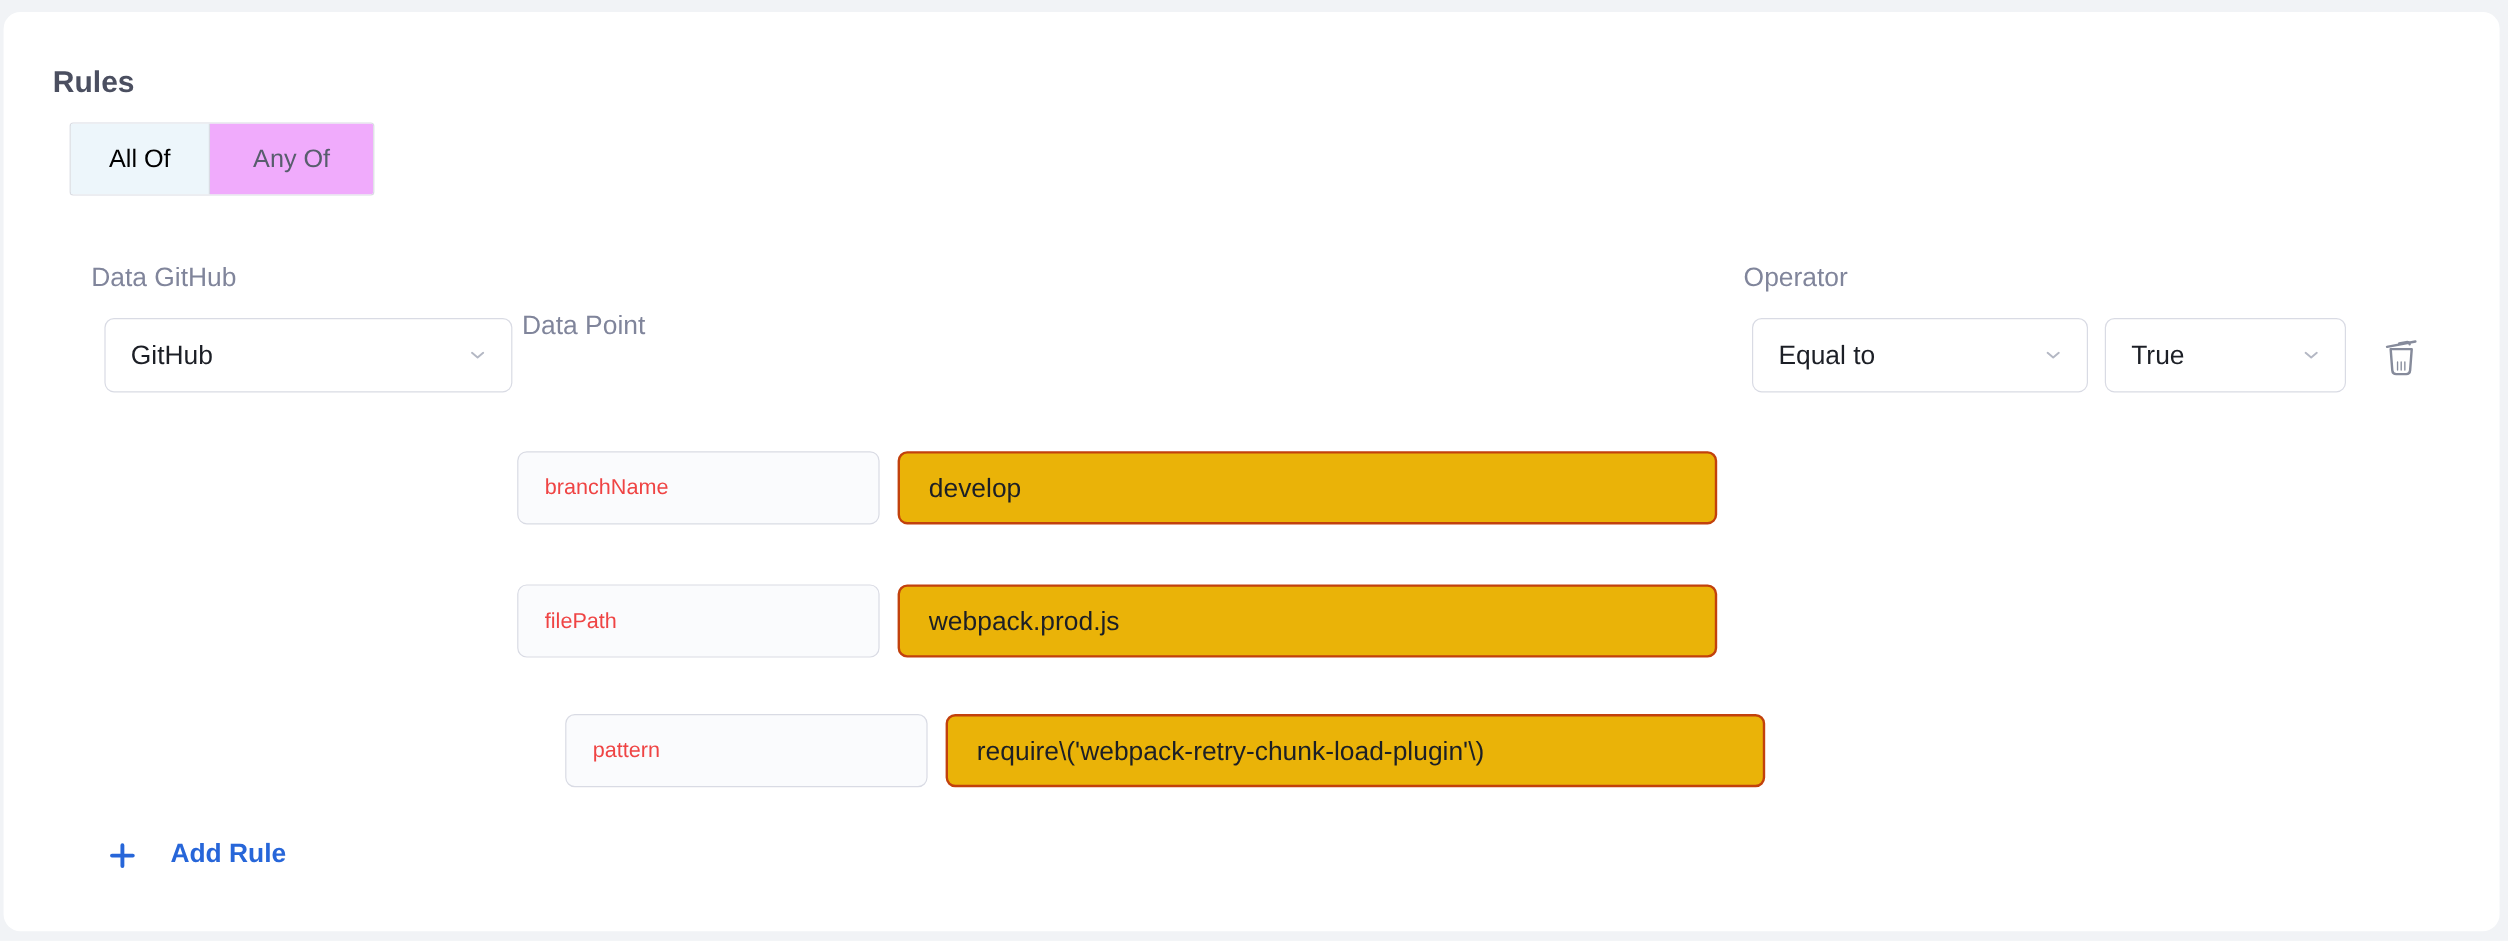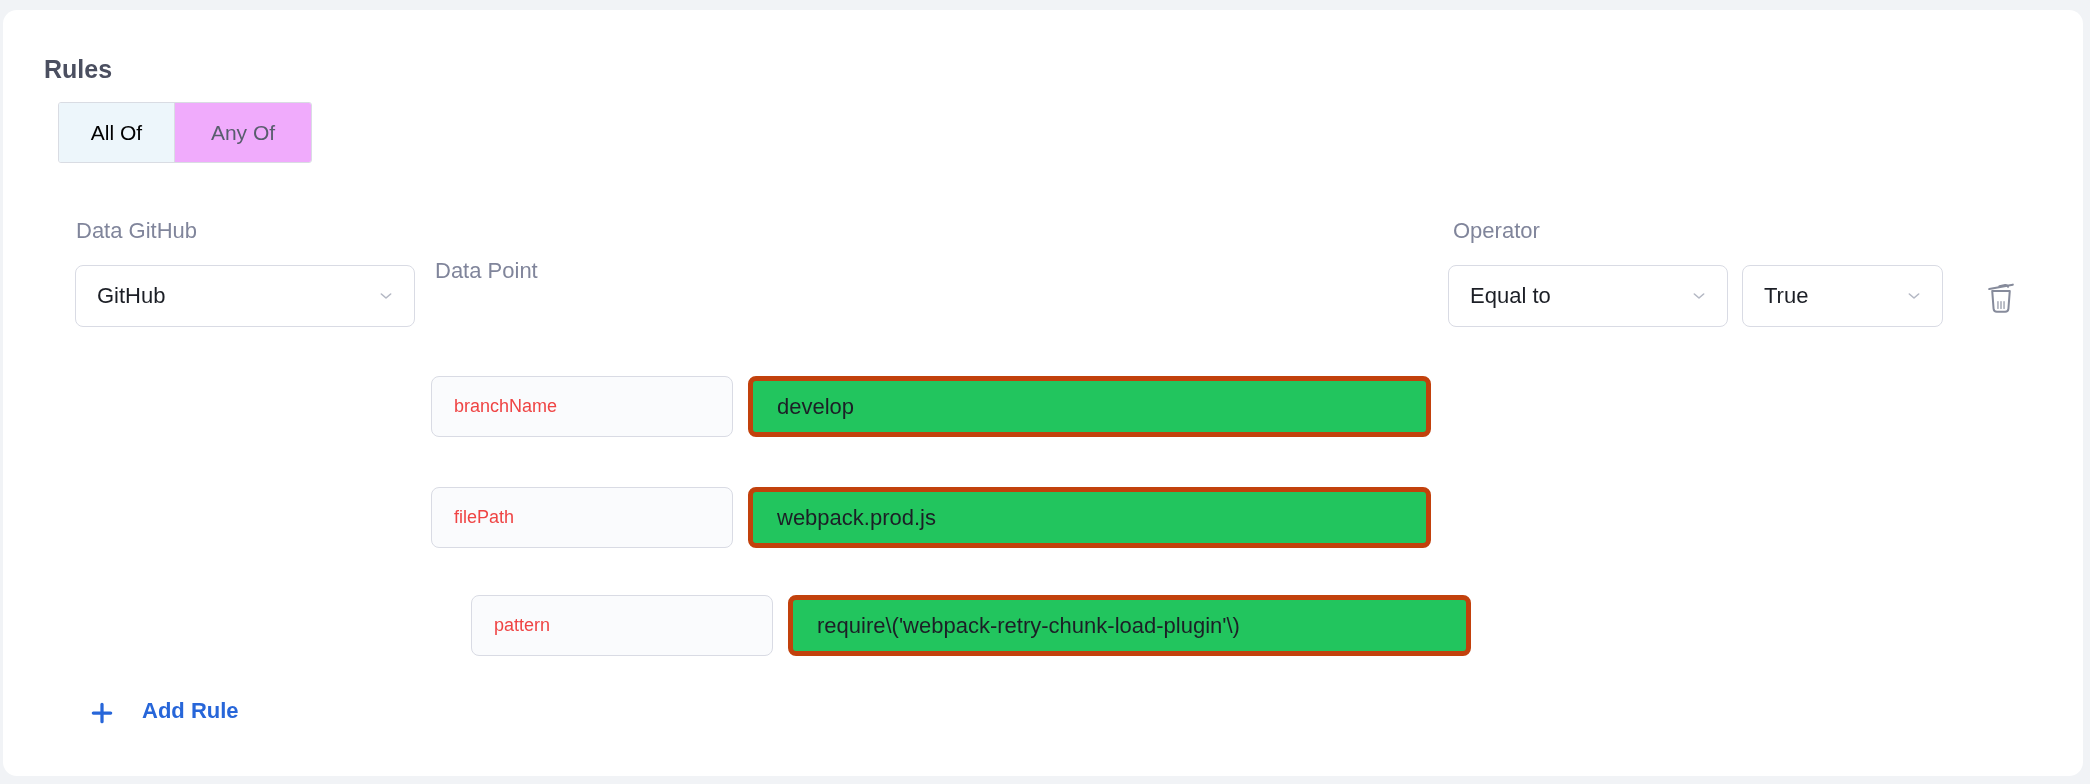--- a/index.html
+++ b/index.html
@@ -74,20 +74,21 @@
     position: absolute;
     top: 255px;
     height: 62px;
     background: #ffffff;
     border: 1px solid #d9dbe4;
     border-radius: 8px;
     display: flex;
     align-items: center;
     padding: 0 44px 0 21px;
     cursor: pointer;
+    margin-left: 12px;
   }
   .select .select-value {
     font-size: 22px;
     color: #1c1f26;
     white-space: nowrap;
     overflow: hidden;
   }
   .select .chev {
     position: absolute;
     right: 20px; top: 50%;
@@ -129,22 +130,22 @@
   }
   .key-box span {
     font-size: 18px;
     color: #ef4444;
     white-space: nowrap;
   }
   .value-input {
     position: absolute;
     left: 745px; top: 0;
     width: 683px; height: 61px;
-    background: #22c55e;
-    border: 5px solid #c2410c;
+    background: #eab308;
+    border: 2px solid #c2410c;
     border-radius: 8px;
     padding: 0 24px;
     font-family: "Liberation Sans", sans-serif;
     font-size: 22px;
     color: #1c1f26;
     outline: none;
   }
 
   .add-rule {
     position: absolute;

